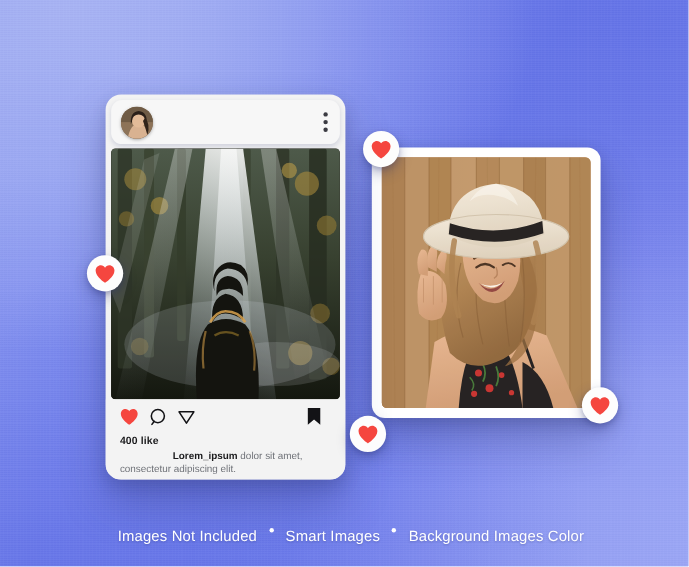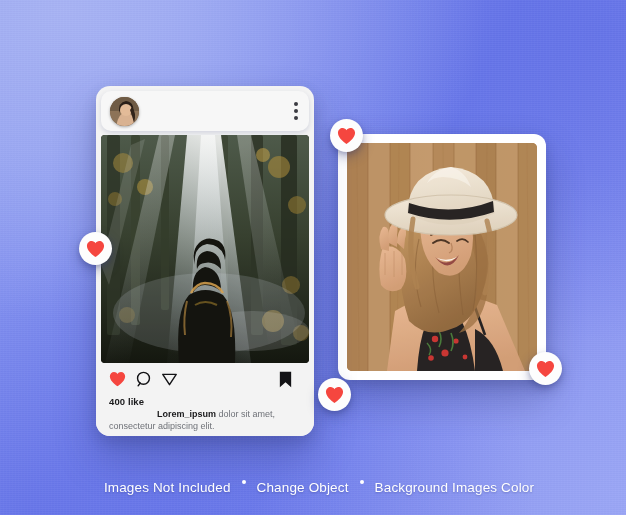--- a/index.html
+++ b/index.html
@@ -488,18 +488,18 @@
 
   <div class="heart-badge" style="left:529px; top:352px;">
     <svg width="19" height="18" viewBox="0 0 24 22">
       <path d="M12 21.2 C12 21.2 1.2 14.3 1.2 7.3 C1.2 3.6 4 1 7.1 1 C9.4 1 11.1 2.3 12 3.8 C12.9 2.3 14.6 1 16.9 1 C20 1 22.8 3.6 22.8 7.3 C22.8 14.3 12 21.2 12 21.2 Z" fill="#f5463f"></path>
     </svg>
   </div>
 
   <div class="footer-note">
     <span>Images Not Included</span>
     <span class="dot"></span>
-    <span>Change Object</span>
+    <span>Smart Images</span>
     <span class="dot"></span>
     <span>Background Images Color</span>
   </div>
 
 </div>
 
 </body></html>

